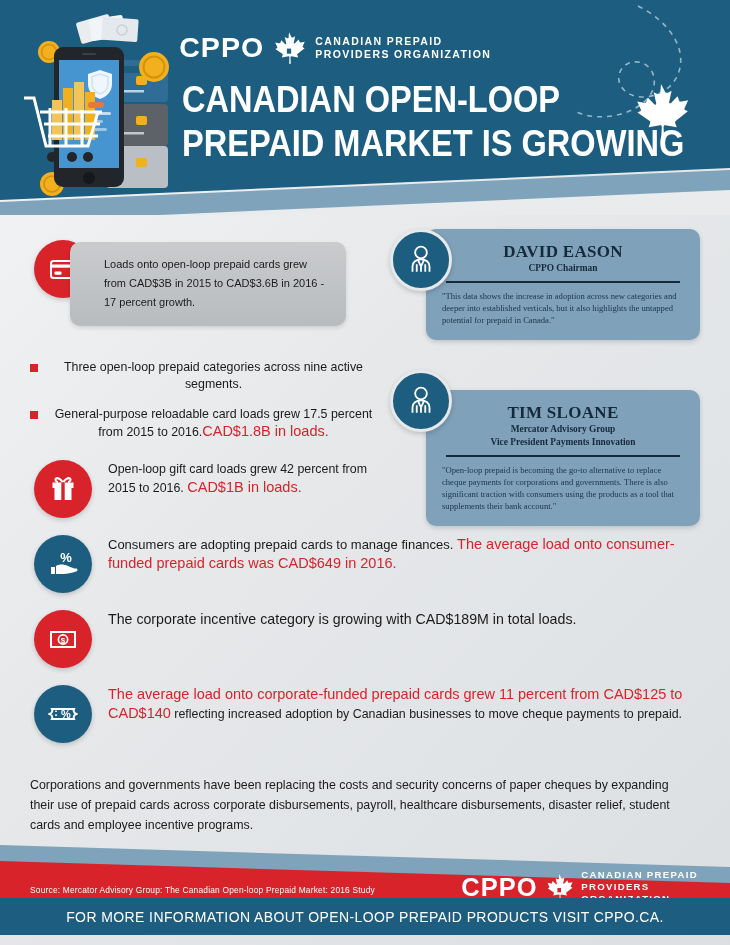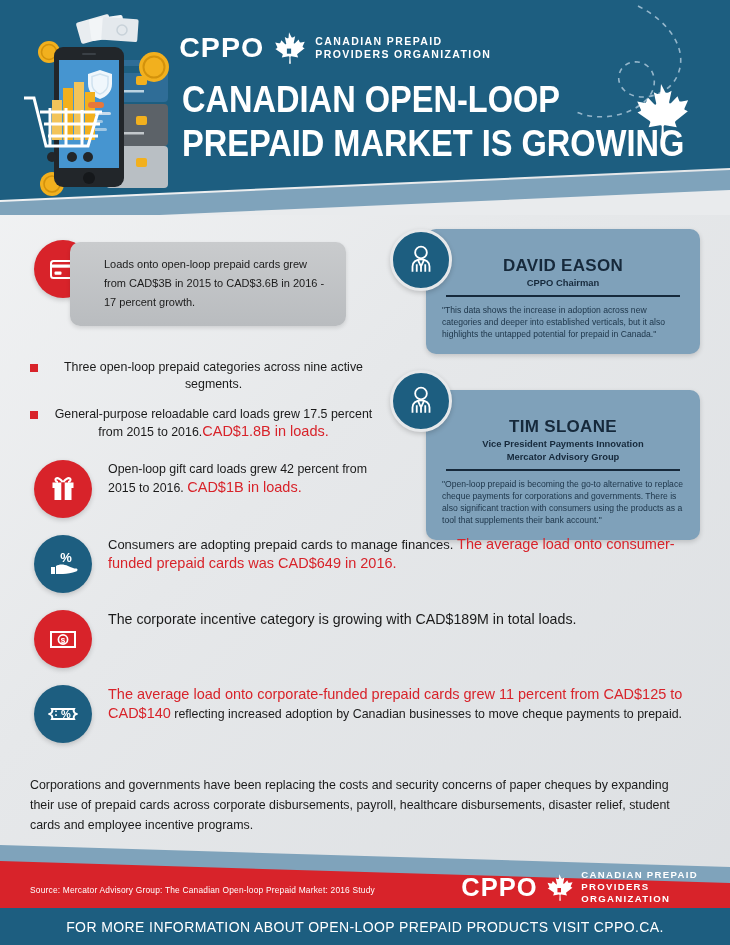--- a/index.html
+++ b/index.html
@@ -109,21 +109,22 @@
   .bullet .sq { width: 8px; height: 8px; background: #d8232a; margin-top: 5px; flex: none; }
   .bullet p { font-size: 12.4px; line-height: 17px; color: #1b1b1b; }
   .hl { color: #d8232a; font-size: 14.5px; }
 
   
   .quote-wrap { position: absolute; }
   .quote-card {
     background: #7fa1ba;
     border-radius: 10px;
     box-shadow: 0 2px 5px rgba(0,0,0,.16);
-    padding: 26px 16px 14px 16px;
+    padding: 12px 16px 14px 16px;
+    font-family: Liberation Serif, serif;
   }
   .quote-avatar {
     position: absolute; left: 0; top: 0;
     width: 62px; height: 62px; z-index: 3;
     border: 3px solid #e6e8ea;
   }
   .q-name {
     text-align: center; color: #16293b; font-weight: bold;
     font-size: 17px; letter-spacing: .3px; line-height: 21px;
   }
@@ -156,21 +157,21 @@
   }
   .foot-source {
     position: absolute; left: 30px; top: 40px;
     color: #ffffff; font-size: 8.4px; letter-spacing: .2px;
   }
   .foot-logo { position: absolute; left: 462px; top: 24px; display: flex; align-items: center; gap: 7px; }
   .foot-logo .logo-cppo { font-size: 25px; }
   .foot-logo .logo-leaf { width: 33px; height: 33px; }
   .foot-logo .logo-org { font-size: 9.6px; line-height: 12px; letter-spacing: 1.3px; }
   .foot-bar {
-    position: absolute; left: 0; top: 63px; width: 730px; height: 37px;
+    position: absolute; left: 0; top: 53px; width: 730px; height: 37px;
     background: #1d5e80;
     display: flex; align-items: center; justify-content: center;
   }
   .foot-bar span {
     color: #ffffff; font-size: 14px; letter-spacing: .4px;
   }
 </style>
 </head>
 <body>
 
@@ -320,22 +321,22 @@
         <svg width="34" height="34" viewBox="0 0 32 32" fill="none" stroke="#ffffff" stroke-width="1.7">
           <circle cx="16" cy="9" r="5.5"></circle>
           <path d="M8 27 v-5 c0-4 3.4-6.6 8-6.6 s8 2.6 8 6.6 v5"></path>
           <path d="M13 15.6 L16 22 L19 15.6"></path>
           <path d="M16 22 v5"></path>
           <path d="M12 20 v7 M20 20 v7"></path>
         </svg>
       </div>
       <div class="quote-card" style="margin-left:36px; width:274px; min-height:120px;margin-top:20px;">
         <div class="q-name">TIM SLOANE</div>
+        <div class="q-role">Mercator Advisory Group</div>
         <div class="q-role">Vice President Payments Innovation</div>
-        <div class="q-role">Mercator Advisory Group</div>
         <div class="q-rule"></div>
         <div class="q-text">"Open-loop prepaid is becoming the go-to alternative to replace cheque payments for corporations and governments. There is also significant traction with consumers using the products as a tool that supplements their bank account."</div>
       </div>
     </div>
 
     <div class="srow" style="left:34px; top:245px; width:360px;">
       <div class="icon-circle ic-red">
         <svg width="32" height="32" viewBox="0 0 32 32">
           <path d="M11 9c-2.2 0-3.4-2.4-1.8-3.6C10.8 4.3 14 6.4 15.6 9M21 9c2.2 0 3.4-2.4 1.8-3.6C21.2 4.3 18 6.4 16.4 9" fill="none" stroke="#ffffff" stroke-width="2.1"></path>
           <rect x="5.5" y="9.5" width="21" height="5.5" fill="#ffffff"></rect>

